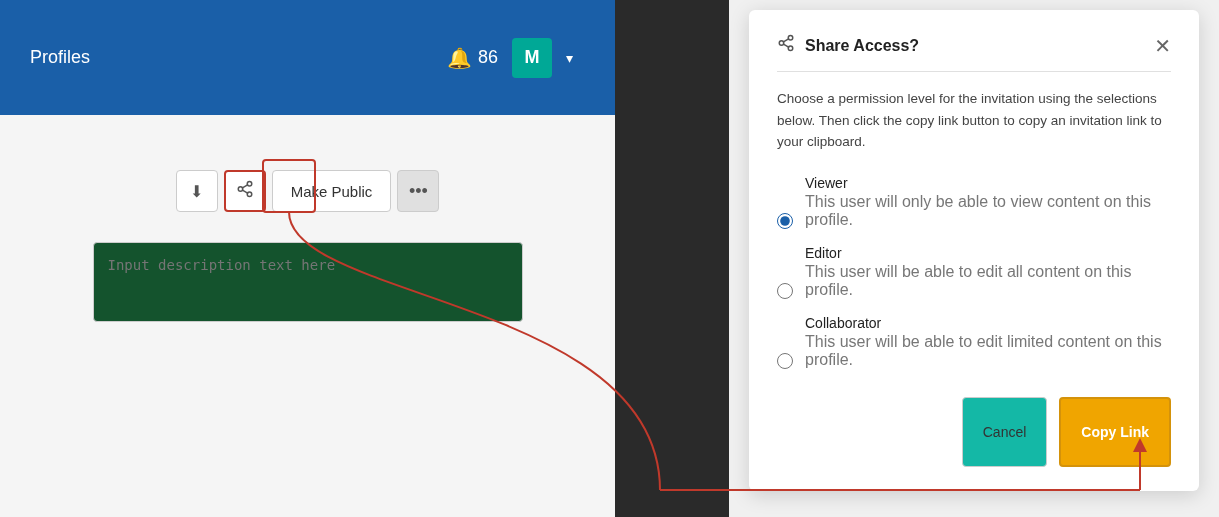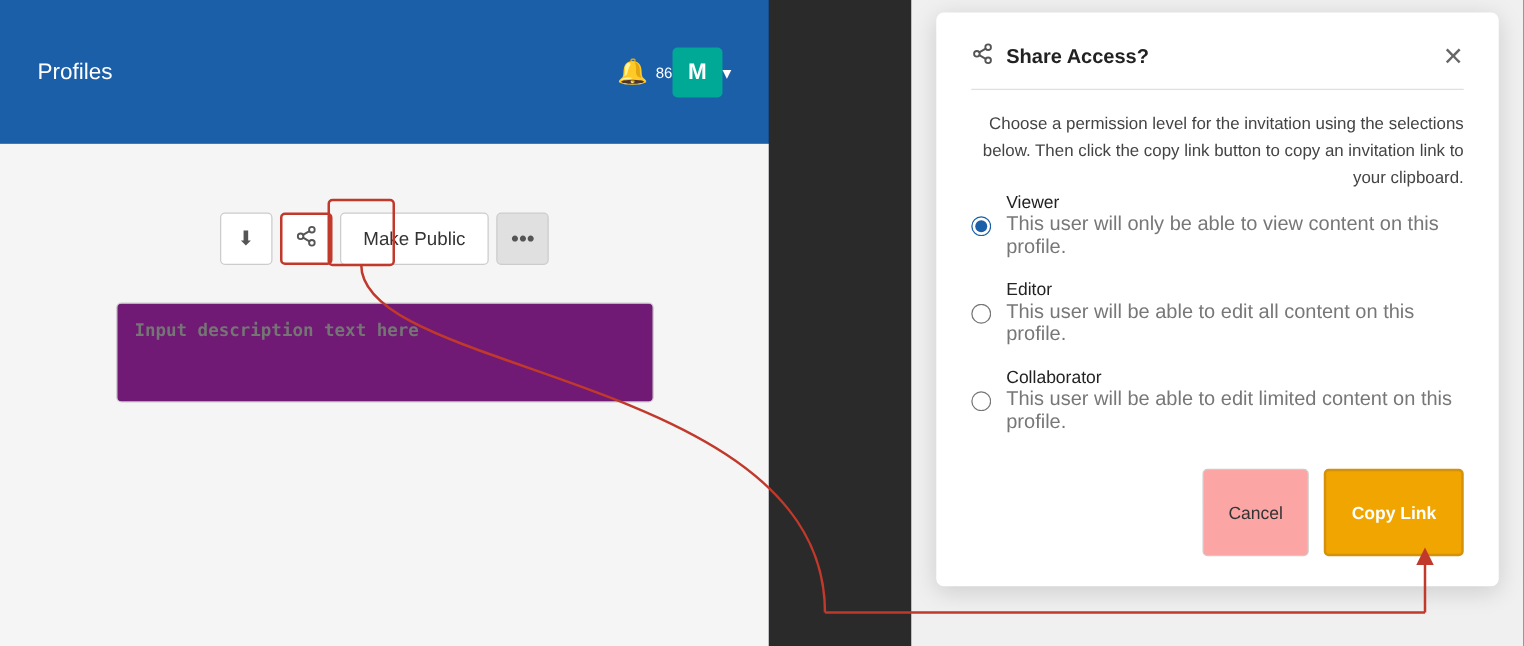--- a/index.html
+++ b/index.html
@@ -21,21 +21,22 @@
       height: 517px;
       background: #1a1a2e;
     }
 
     .header-bar {
       background: #1a5fa8;
       height: 115px;
       display: flex;
       align-items: center;
       justify-content: space-between;
-      padding-right: 30px;
+      padding-right: 42px;
+      gap: 14px;
     }
 
     .header-title {
       color: #fff;
       font-size: 18px;
       font-weight: 500;
       margin-right: auto;
       margin-left: 30px;
     }
 
@@ -45,21 +46,21 @@
       gap: 6px;
       color: #fff;
     }
 
     .bell-icon {
       font-size: 20px;
       color: #fff;
     }
 
     .bell-badge {
-      font-size: 12px;
+      font-size: 18px;
       color: #fff;
     }
 
     .avatar {
       width: 40px;
       height: 40px;
       background: #00a896;
       border-radius: 4px;
       display: flex;
       align-items: center;
@@ -136,26 +137,25 @@
       cursor: pointer;
       font-size: 18px;
       color: #555;
     }
 
     .description-input {
       width: 430px;
       height: 80px;
       border: 1px solid #ccc;
       border-radius: 4px;
-      background: #701a75;
+      background: #14532d;
       padding: 14px;
       font-size: 14px;
       color: #aaa;
       resize: none;
-      font-weight: bold;
     }
 
     
     .right-panel {
       position: absolute;
       right: 0;
       top: 0;
       width: 490px;
       height: 517px;
       background: #f0f0f0;
@@ -210,33 +210,33 @@
     .dialog-divider {
       border: none;
       border-top: 1px solid #e0e0e0;
       margin-bottom: 16px;
     }
 
     .dialog-description {
       font-size: 13.5px;
       color: #444;
       line-height: 1.6;
-      text-align: right;
+      margin-bottom: 22px;
     }
 
     .radio-group {
       display: flex;
       flex-direction: column;
       gap: 16px;
       margin-bottom: 28px;
     }
 
     .radio-option {
       display: flex;
-      align-items: center;
+      align-items: flex-end;
       gap: 12px;
     }
 
     .radio-input {
       margin-top: 2px;
       accent-color: #1a5fa8;
       width: 16px;
       height: 16px;
       cursor: pointer;
       flex-shrink: 0;
@@ -260,21 +260,21 @@
     }
 
     .dialog-footer {
       display: flex;
       justify-content: flex-end;
       gap: 12px;
       align-items: center;
     }
 
     .cancel-btn {
-      background: #fca5a5;
+      background: #14b8a6;
       border: 1px solid #ccc;
       border-radius: 4px;
       padding: 26px 20px;
       font-size: 14px;
       color: #333;
       cursor: pointer;
     }
 
     .copy-link-btn {
       background: #f0a500;

